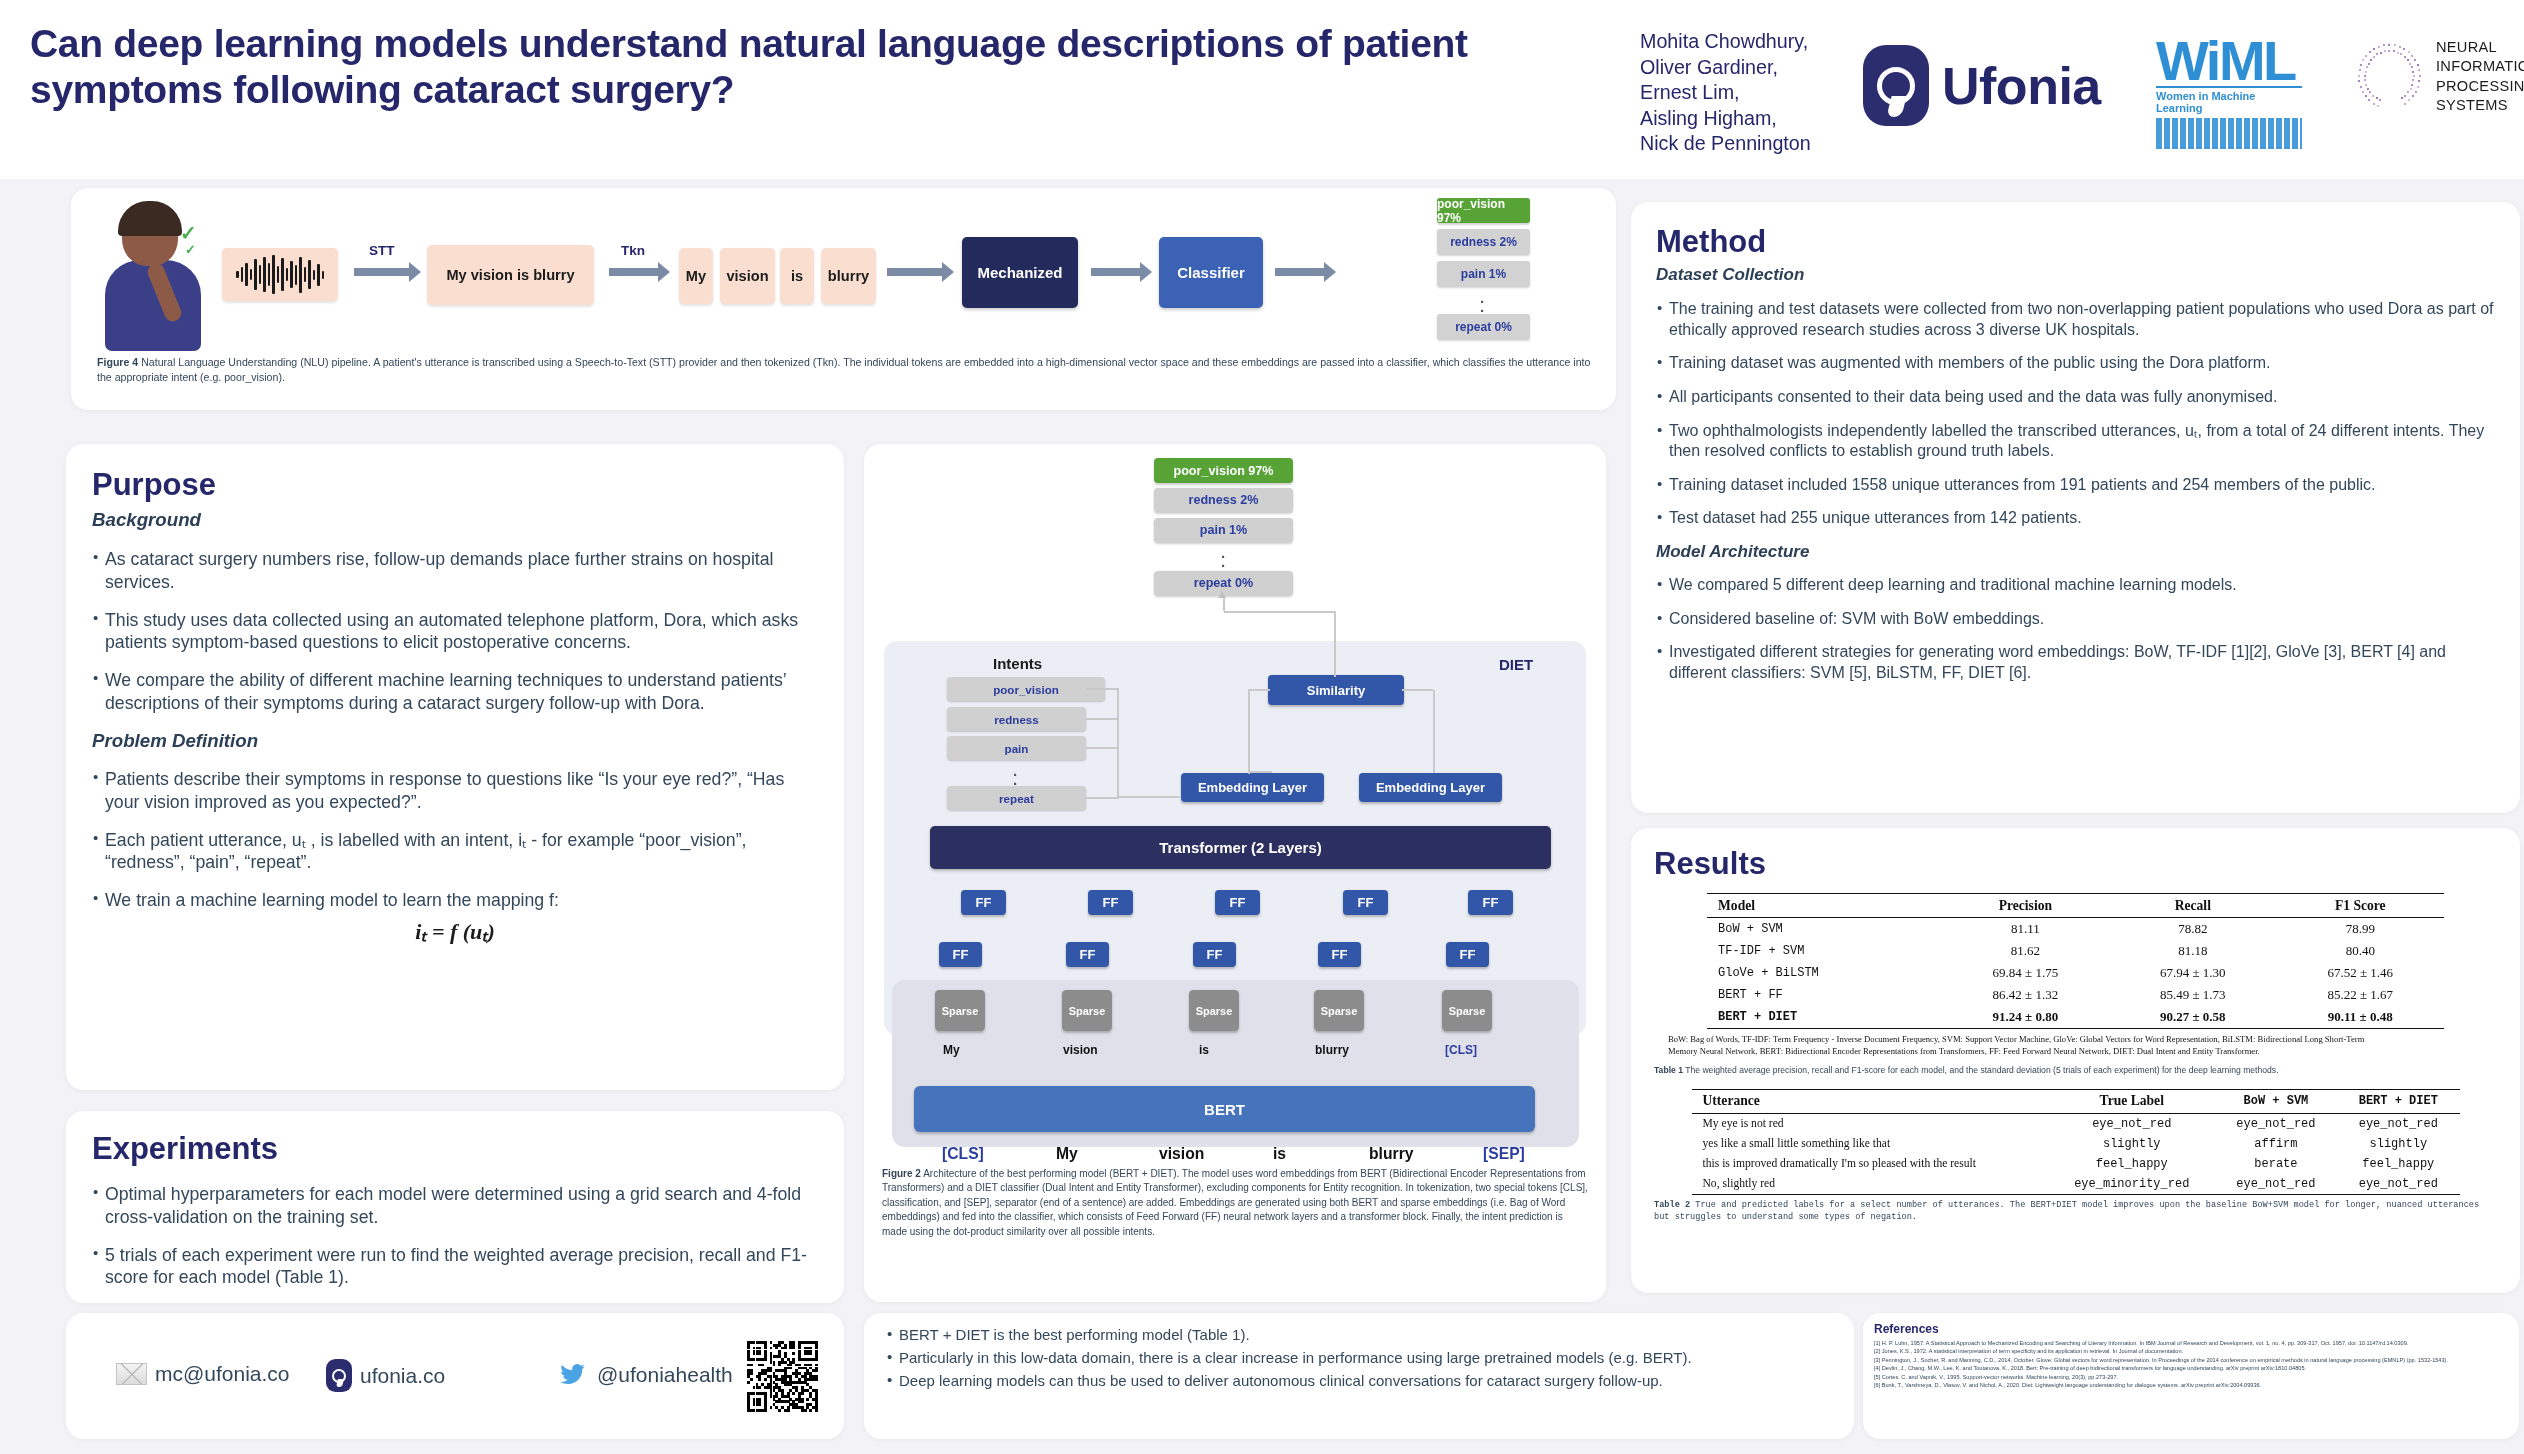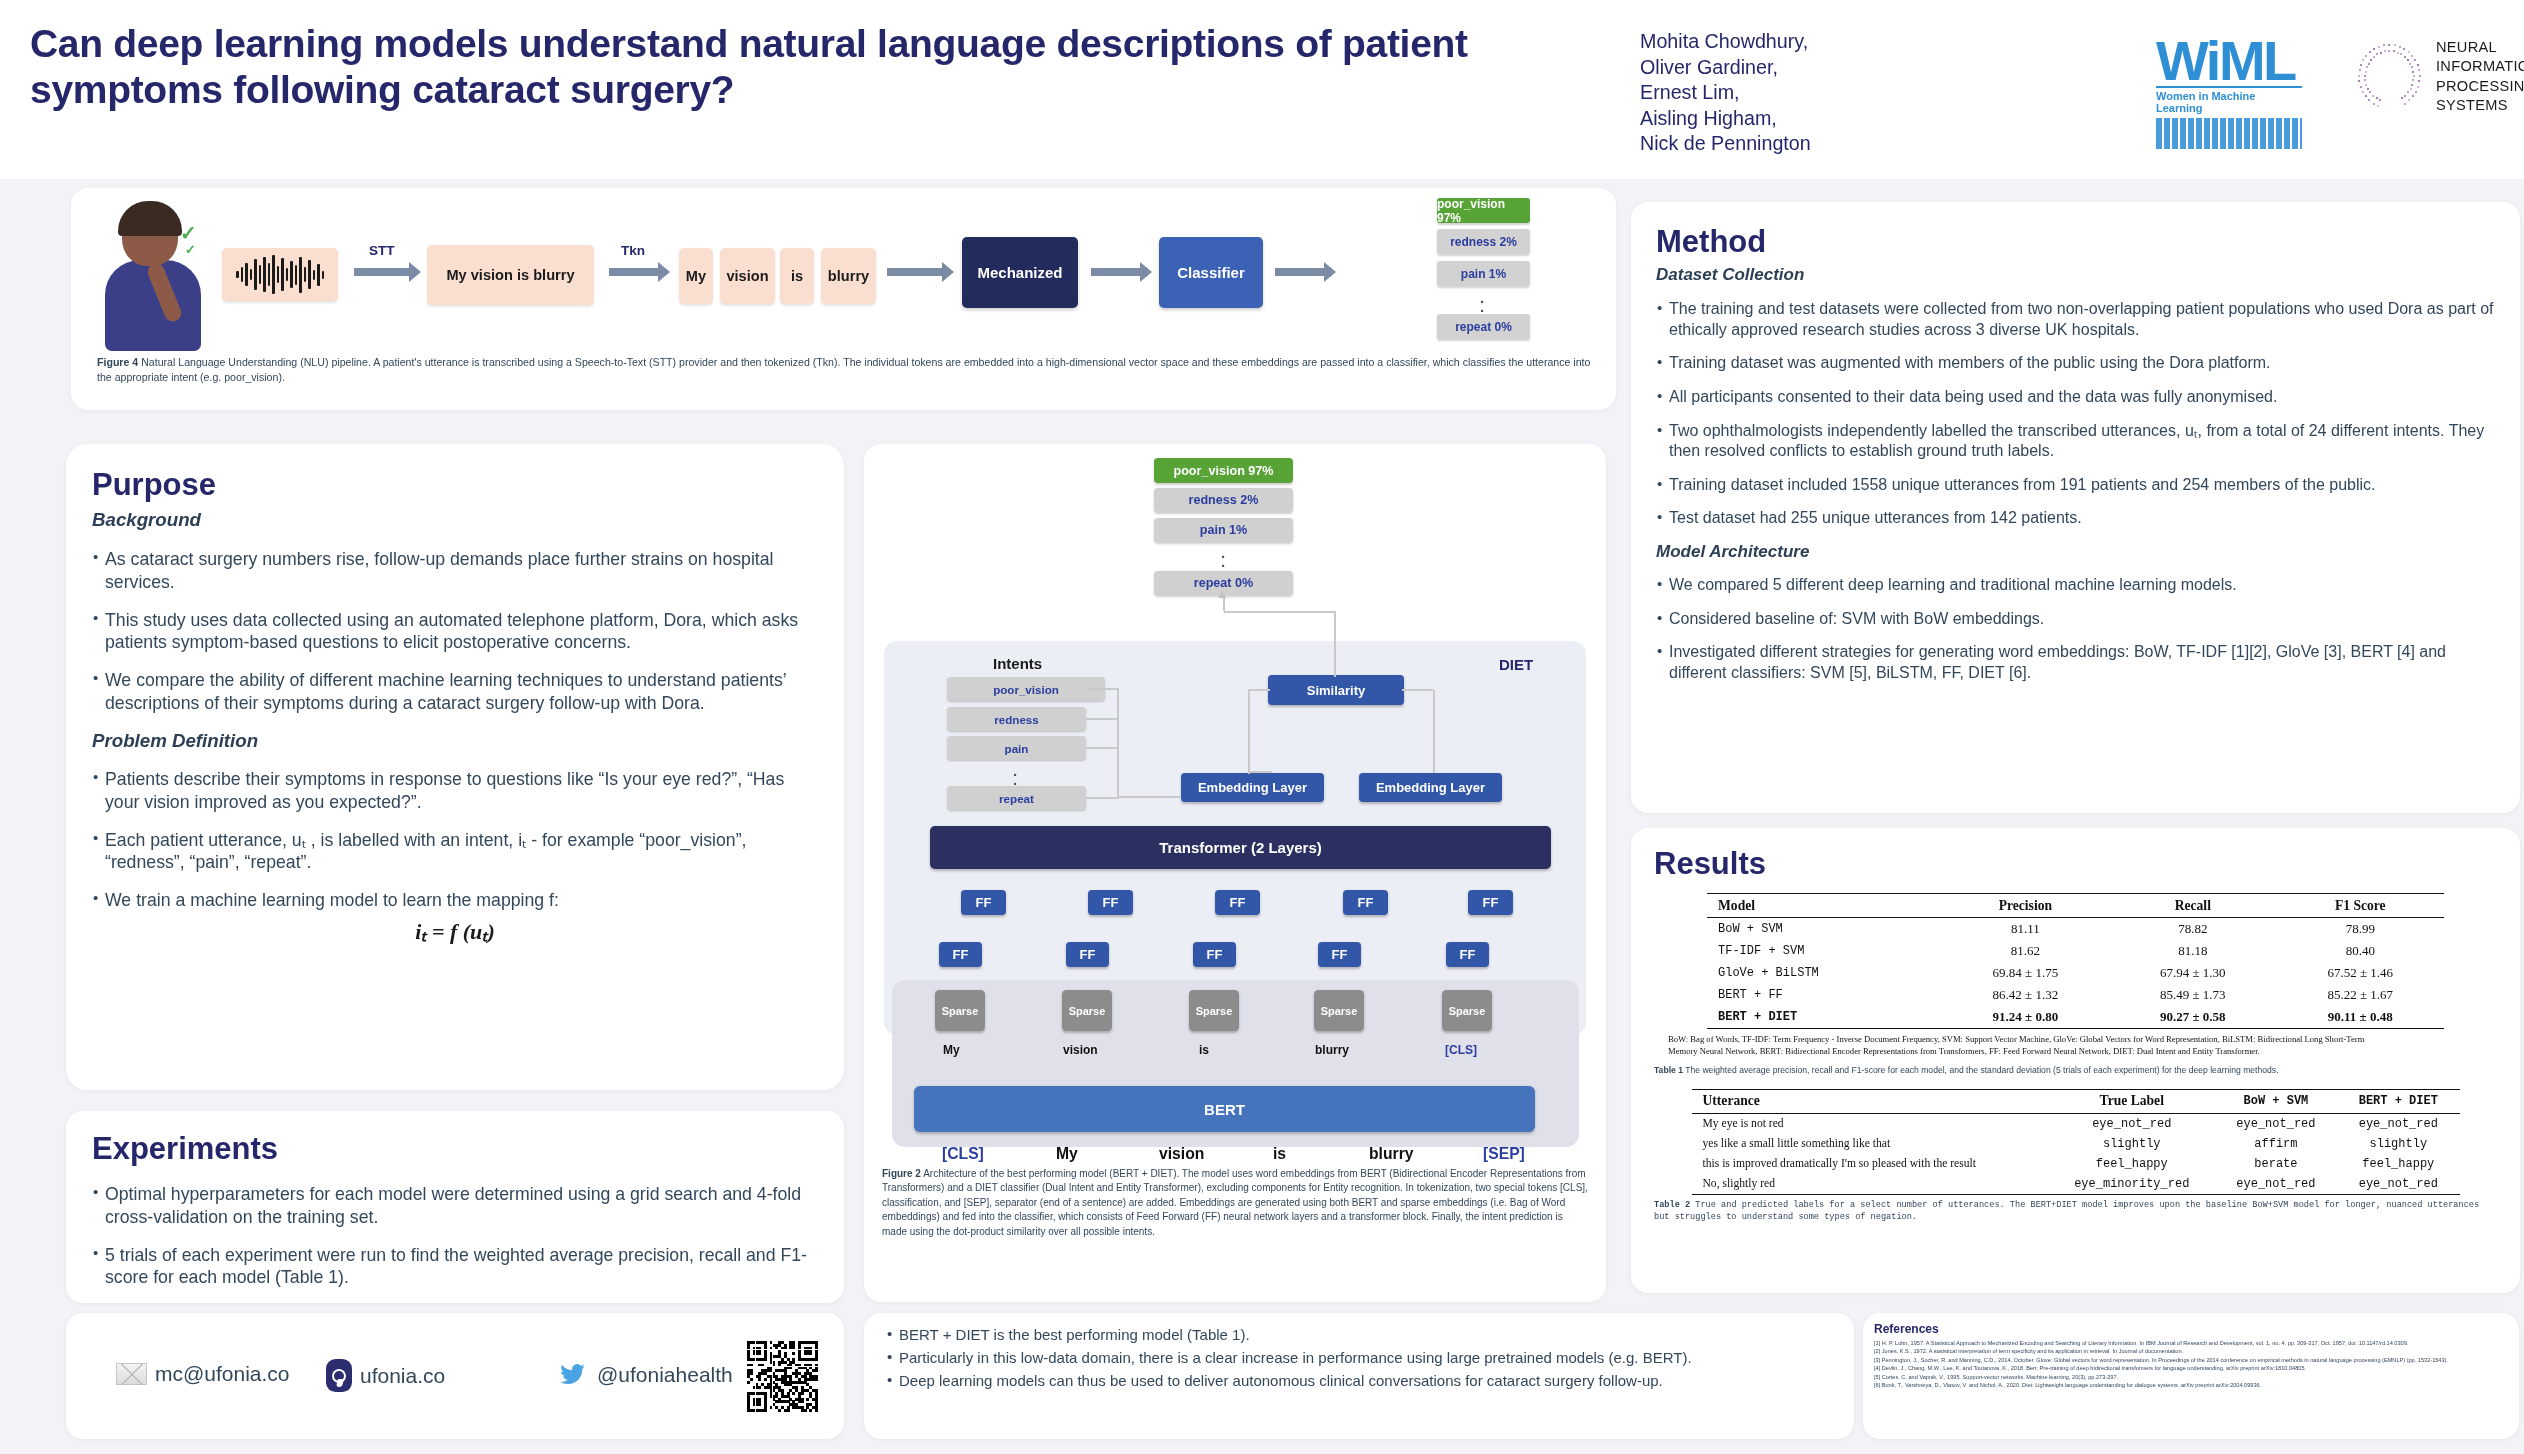--- a/index.html
+++ b/index.html
@@ -183,20 +183,26 @@
   <div id="title">Can deep learning models understand natural language descriptions of patient symptoms following cataract surgery?</div>
 
   <div id="authors">
     <div>Mohita Chowdhury,</div>
     <div>Oliver Gardiner,</div>
     <div>Ernest Lim,</div>
     <div>Aisling Higham,</div>
     <div>Nick de Pennington</div>
   </div>
 
+  <div id="logo-ufonia">
+    <div class="uf-mark">
+        <div class="bubble"></div>
+      </div>
+    <div class="uf-word">Ufonia</div>
+  </div>
 
   <div id="logo-wiml">
     <div class="wm">WiML</div>
     <div class="wsub">Women in Machine Learning</div>
     <div class="wbar"></div>
   </div>
 
   <div id="logo-neurips">
     <div class="nips-dots" id="nips-dots">
         <i style="width: 2px; height: 2px; left: 24px; top: 74px; opacity: 0.45;"></i>
@@ -335,21 +341,21 @@
     <div class="vdots" style="left:1409px;top:105px;">.<br>.<br>.</div>
     <div class="res-box" style="left:1366px;top:126px;width:93px;height:25px;">repeat 0%</div>
   </div>
 
   <div class="fig-cap" style="left:26px;top:167px;width:1495px;">
     <b>Figure 4</b>
     <span>Natural Language Understanding (NLU) pipeline. A patient's utterance is transcribed using a Speech-to-Text (STT) provider and then tokenized (Tkn). The individual tokens are embedded into a high-dimensional vector space and these embeddings are passed into a classifier,  which classifies the utterance into the appropriate intent (e.g. poor_vision).</span>
   </div>
 </div>
 
-<div class="card" id="purpose" style="height:646px;border-radius:21px;">
+<div class="card" id="purpose" style="height:646px;">
   <div class="sec-title">Purpose</div>
   <div class="sub-title" style="margin-top:6px;">Background</div>
   <ul class="bul" style="margin-top:17px;">
     <li>As cataract surgery numbers rise, follow-up demands place further strains on hospital services.</li>
     <li>This study uses data collected using an automated telephone platform, Dora, which asks patients symptom-based questions to elicit postoperative concerns.</li>
     <li>We compare the ability of different machine learning techniques to understand patients’ descriptions of their symptoms during a cataract surgery follow-up with Dora.</li>
   </ul>
   <div class="sub-title" style="margin-top:5px;">Problem Definition</div>
   <ul class="bul" style="margin-top:16px;">
     <li>Patients describe their symptoms in response to questions like “Is your eye red?”,  “Has your vision improved as you expected?”.</li>

